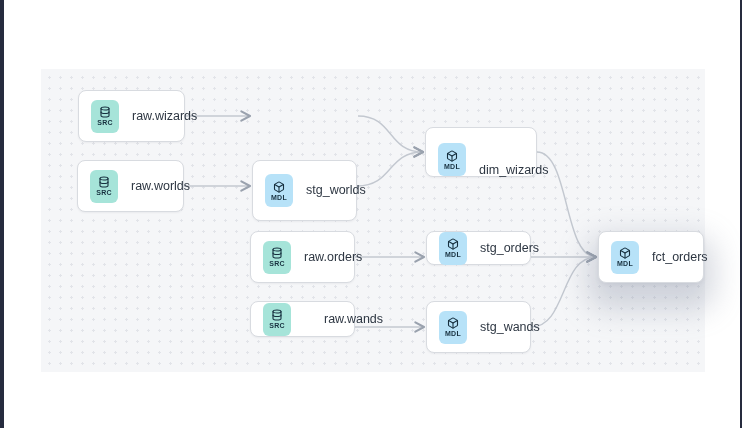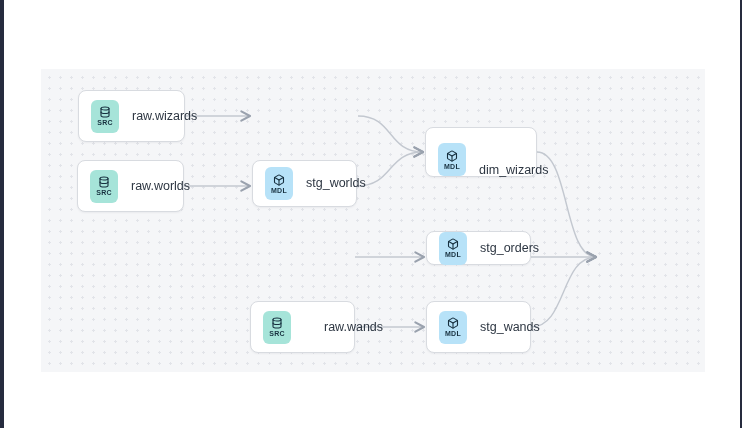--- a/index.html
+++ b/index.html
@@ -103,21 +103,21 @@
         <span class="badge badge--src">
           <span class="badge-icon"><svg viewBox="0 0 24 24" fill="none" stroke-width="2.2" stroke-linecap="round" stroke-linejoin="round">
               <ellipse cx="12" cy="5" rx="8" ry="3"></ellipse>
               <path d="M4 5v14c0 1.66 3.58 3 8 3s8-1.34 8-3V5"></path>
               <path d="M4 12c0 1.66 3.58 3 8 3s8-1.34 8-3"></path>
             </svg></span>
           <span class="badge-label">SRC</span>
         </span>
         <span class="node-label">raw.worlds</span>
       </div>
-      <div class="node" style="left: 211px; top: 91px; width: 105px; height: 47px;">
+      <div class="node" style="left: 211px; top: 91px; width: 105px; height: 61px;">
         <span class="badge badge--mdl">
           <span class="badge-icon"><svg viewBox="0 0 24 24" fill="none" stroke-width="2.2" stroke-linecap="round" stroke-linejoin="round">
               <path d="M21 16V8a2 2 0 0 0-1-1.73l-7-4a2 2 0 0 0-2 0l-7 4A2 2 0 0 0 3 8v8a2 2 0 0 0 1 1.73l7 4a2 2 0 0 0 2 0l7-4A2 2 0 0 0 21 16z"></path>
               <polyline points="3.27 6.96 12 12.01 20.73 6.96"></polyline>
               <line x1="12" y1="22.08" x2="12" y2="12"></line>
             </svg></span>
           <span class="badge-label">MDL</span>
         </span>
         <span class="node-label">stg_worlds</span>
       </div>
@@ -125,32 +125,54 @@
         <span class="badge badge--mdl">
           <span class="badge-icon"><svg viewBox="0 0 24 24" fill="none" stroke-width="2.2" stroke-linecap="round" stroke-linejoin="round">
               <path d="M21 16V8a2 2 0 0 0-1-1.73l-7-4a2 2 0 0 0-2 0l-7 4A2 2 0 0 0 3 8v8a2 2 0 0 0 1 1.73l7 4a2 2 0 0 0 2 0l7-4A2 2 0 0 0 21 16z"></path>
               <polyline points="3.27 6.96 12 12.01 20.73 6.96"></polyline>
               <line x1="12" y1="22.08" x2="12" y2="12"></line>
             </svg></span>
           <span class="badge-label">MDL</span>
         </span>
         <span class="node-label">dim_wizards</span>
       </div>
+      <div class="node" style="left: 209px; top: 162px; width: 105px; height: 52px;">
+        <span class="badge badge--src">
+          <span class="badge-icon"><svg viewBox="0 0 24 24" fill="none" stroke-width="2.2" stroke-linecap="round" stroke-linejoin="round">
+              <ellipse cx="12" cy="5" rx="8" ry="3"></ellipse>
+              <path d="M4 5v14c0 1.66 3.58 3 8 3s8-1.34 8-3V5"></path>
+              <path d="M4 12c0 1.66 3.58 3 8 3s8-1.34 8-3"></path>
+            </svg></span>
+          <span class="badge-label">SRC</span>
+        </span>
+        <span class="node-label">raw.orders</span>
+      </div>
       <div class="node" style="left: 385px; top: 162px; width: 105px; height: 34px;">
         <span class="badge badge--mdl">
           <span class="badge-icon"><svg viewBox="0 0 24 24" fill="none" stroke-width="2.2" stroke-linecap="round" stroke-linejoin="round">
               <path d="M21 16V8a2 2 0 0 0-1-1.73l-7-4a2 2 0 0 0-2 0l-7 4A2 2 0 0 0 3 8v8a2 2 0 0 0 1 1.73l7 4a2 2 0 0 0 2 0l7-4A2 2 0 0 0 21 16z"></path>
               <polyline points="3.27 6.96 12 12.01 20.73 6.96"></polyline>
               <line x1="12" y1="22.08" x2="12" y2="12"></line>
             </svg></span>
           <span class="badge-label">MDL</span>
         </span>
         <span class="node-label">stg_orders</span>
       </div>
-      <div class="node" style="left: 209px; top: 232px; width: 105px; height: 52px; gap: 33px;">
+      <div class="node node--emph" style="left: 557px; top: 162px; width: 106px; height: 52px;">
+        <span class="badge badge--mdl">
+          <span class="badge-icon"><svg viewBox="0 0 24 24" fill="none" stroke-width="2.2" stroke-linecap="round" stroke-linejoin="round">
+              <path d="M21 16V8a2 2 0 0 0-1-1.73l-7-4a2 2 0 0 0-2 0l-7 4A2 2 0 0 0 3 8v8a2 2 0 0 0 1 1.73l7 4a2 2 0 0 0 2 0l7-4A2 2 0 0 0 21 16z"></path>
+              <polyline points="3.27 6.96 12 12.01 20.73 6.96"></polyline>
+              <line x1="12" y1="22.08" x2="12" y2="12"></line>
+            </svg></span>
+          <span class="badge-label">MDL</span>
+        </span>
+        <span class="node-label">fct_orders</span>
+      </div>
+      <div class="node" style="left: 209px; top: 232px; width: 105px; height: 36px; gap: 33px;">
         <span class="badge badge--src">
           <span class="badge-icon"><svg viewBox="0 0 24 24" fill="none" stroke-width="2.2" stroke-linecap="round" stroke-linejoin="round">
               <ellipse cx="12" cy="5" rx="8" ry="3"></ellipse>
               <path d="M4 5v14c0 1.66 3.58 3 8 3s8-1.34 8-3V5"></path>
               <path d="M4 12c0 1.66 3.58 3 8 3s8-1.34 8-3"></path>
             </svg></span>
           <span class="badge-label">SRC</span>
         </span>
         <span class="node-label">raw.wands</span>
       </div>

